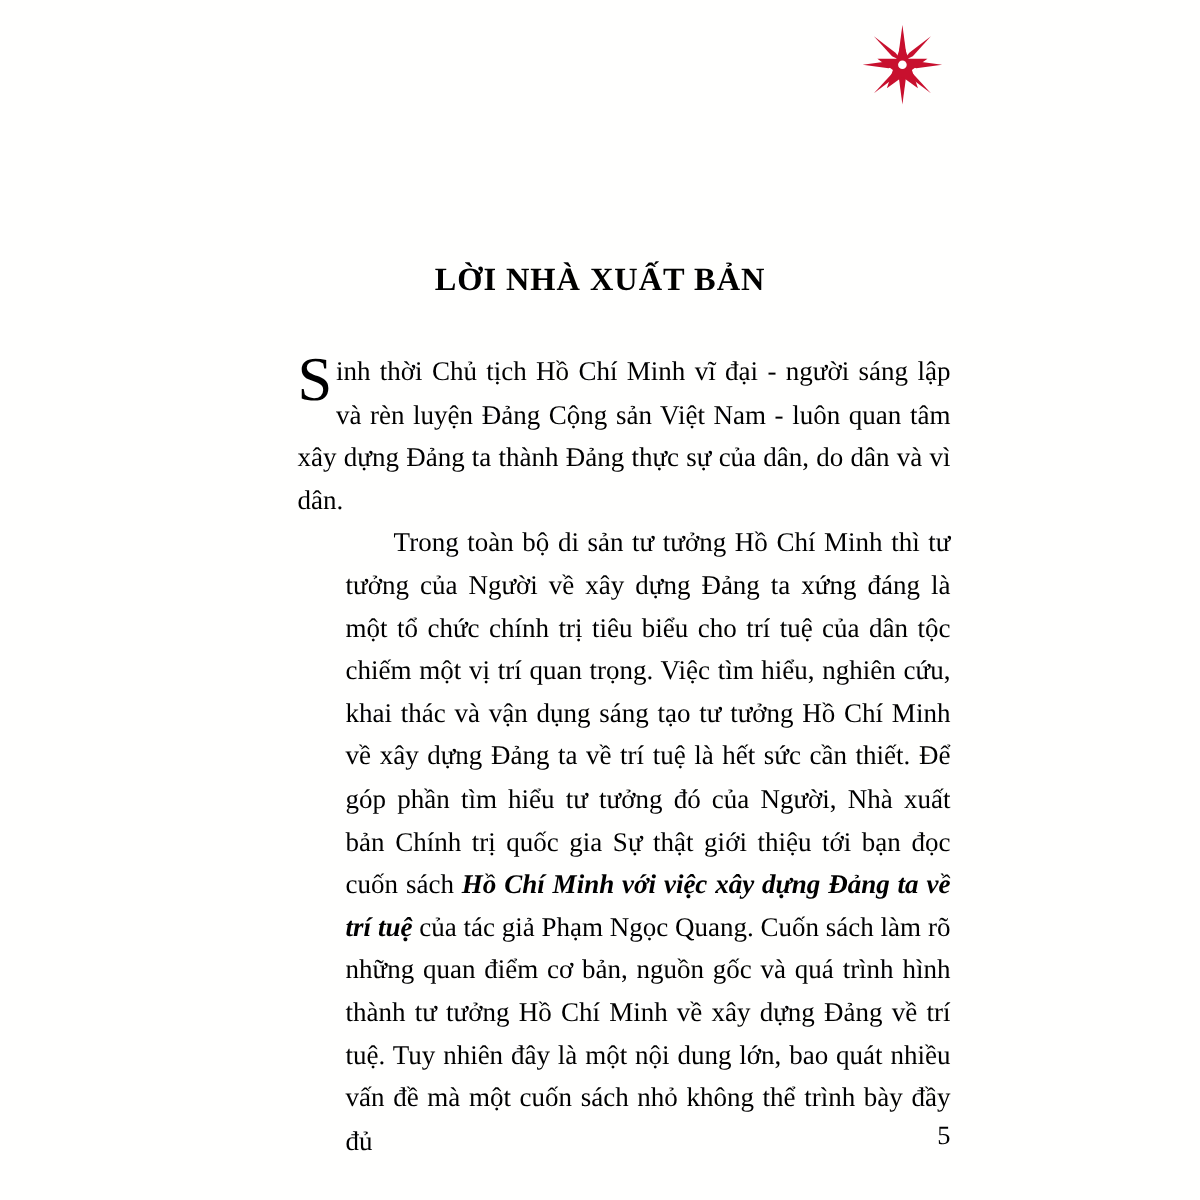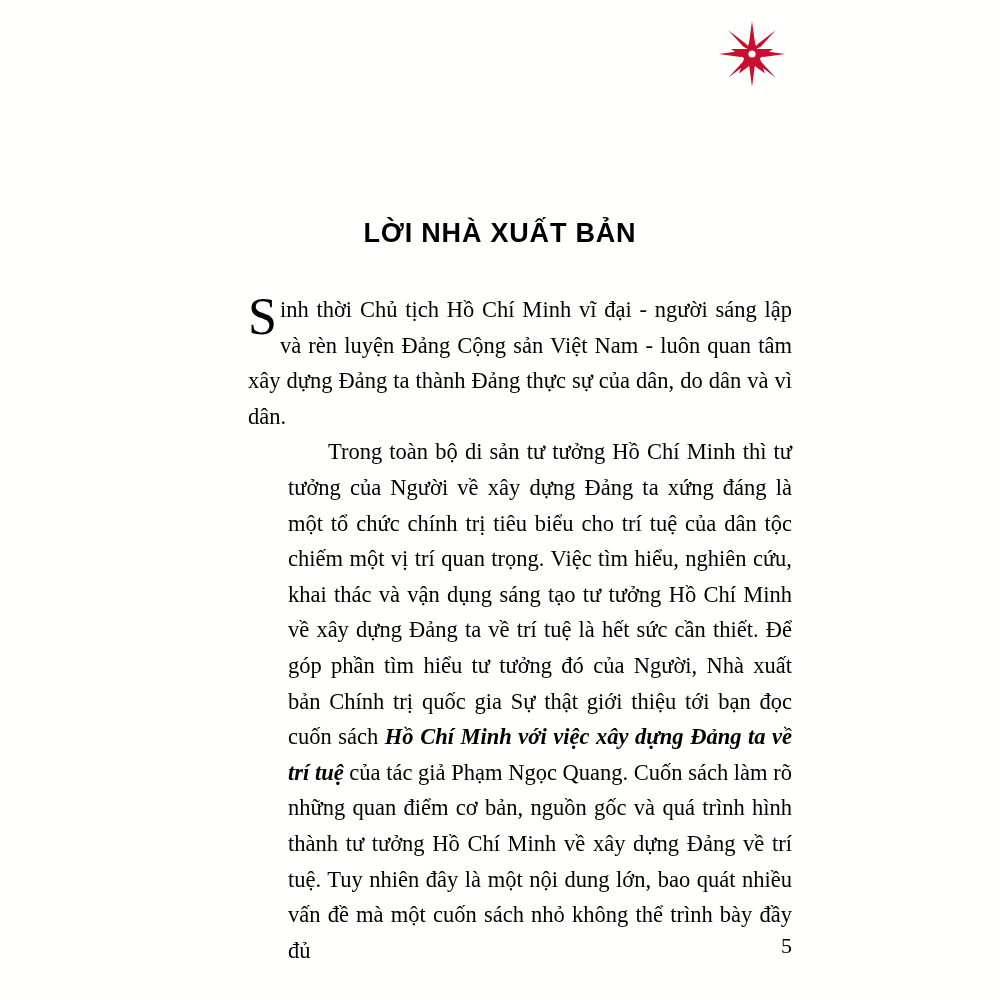--- a/index.html
+++ b/index.html
@@ -39,21 +39,21 @@
   
   .heading {
     position: absolute;
     top: 200px;
     left: 0;
     width: 1000px;
     text-align: center;
     font-size: 27px;
     font-weight: bold;
     letter-spacing: 0.8px;
-    font-family: Liberation Sans, sans-serif;
+    font-family: Liberation Serif, serif;
   }
 
   
   .textblock {
     position: absolute;
     top: 292px;
     left: 248px;
     width: 544px;
     font-size: 22.5px;
     line-height: 35.6px;

